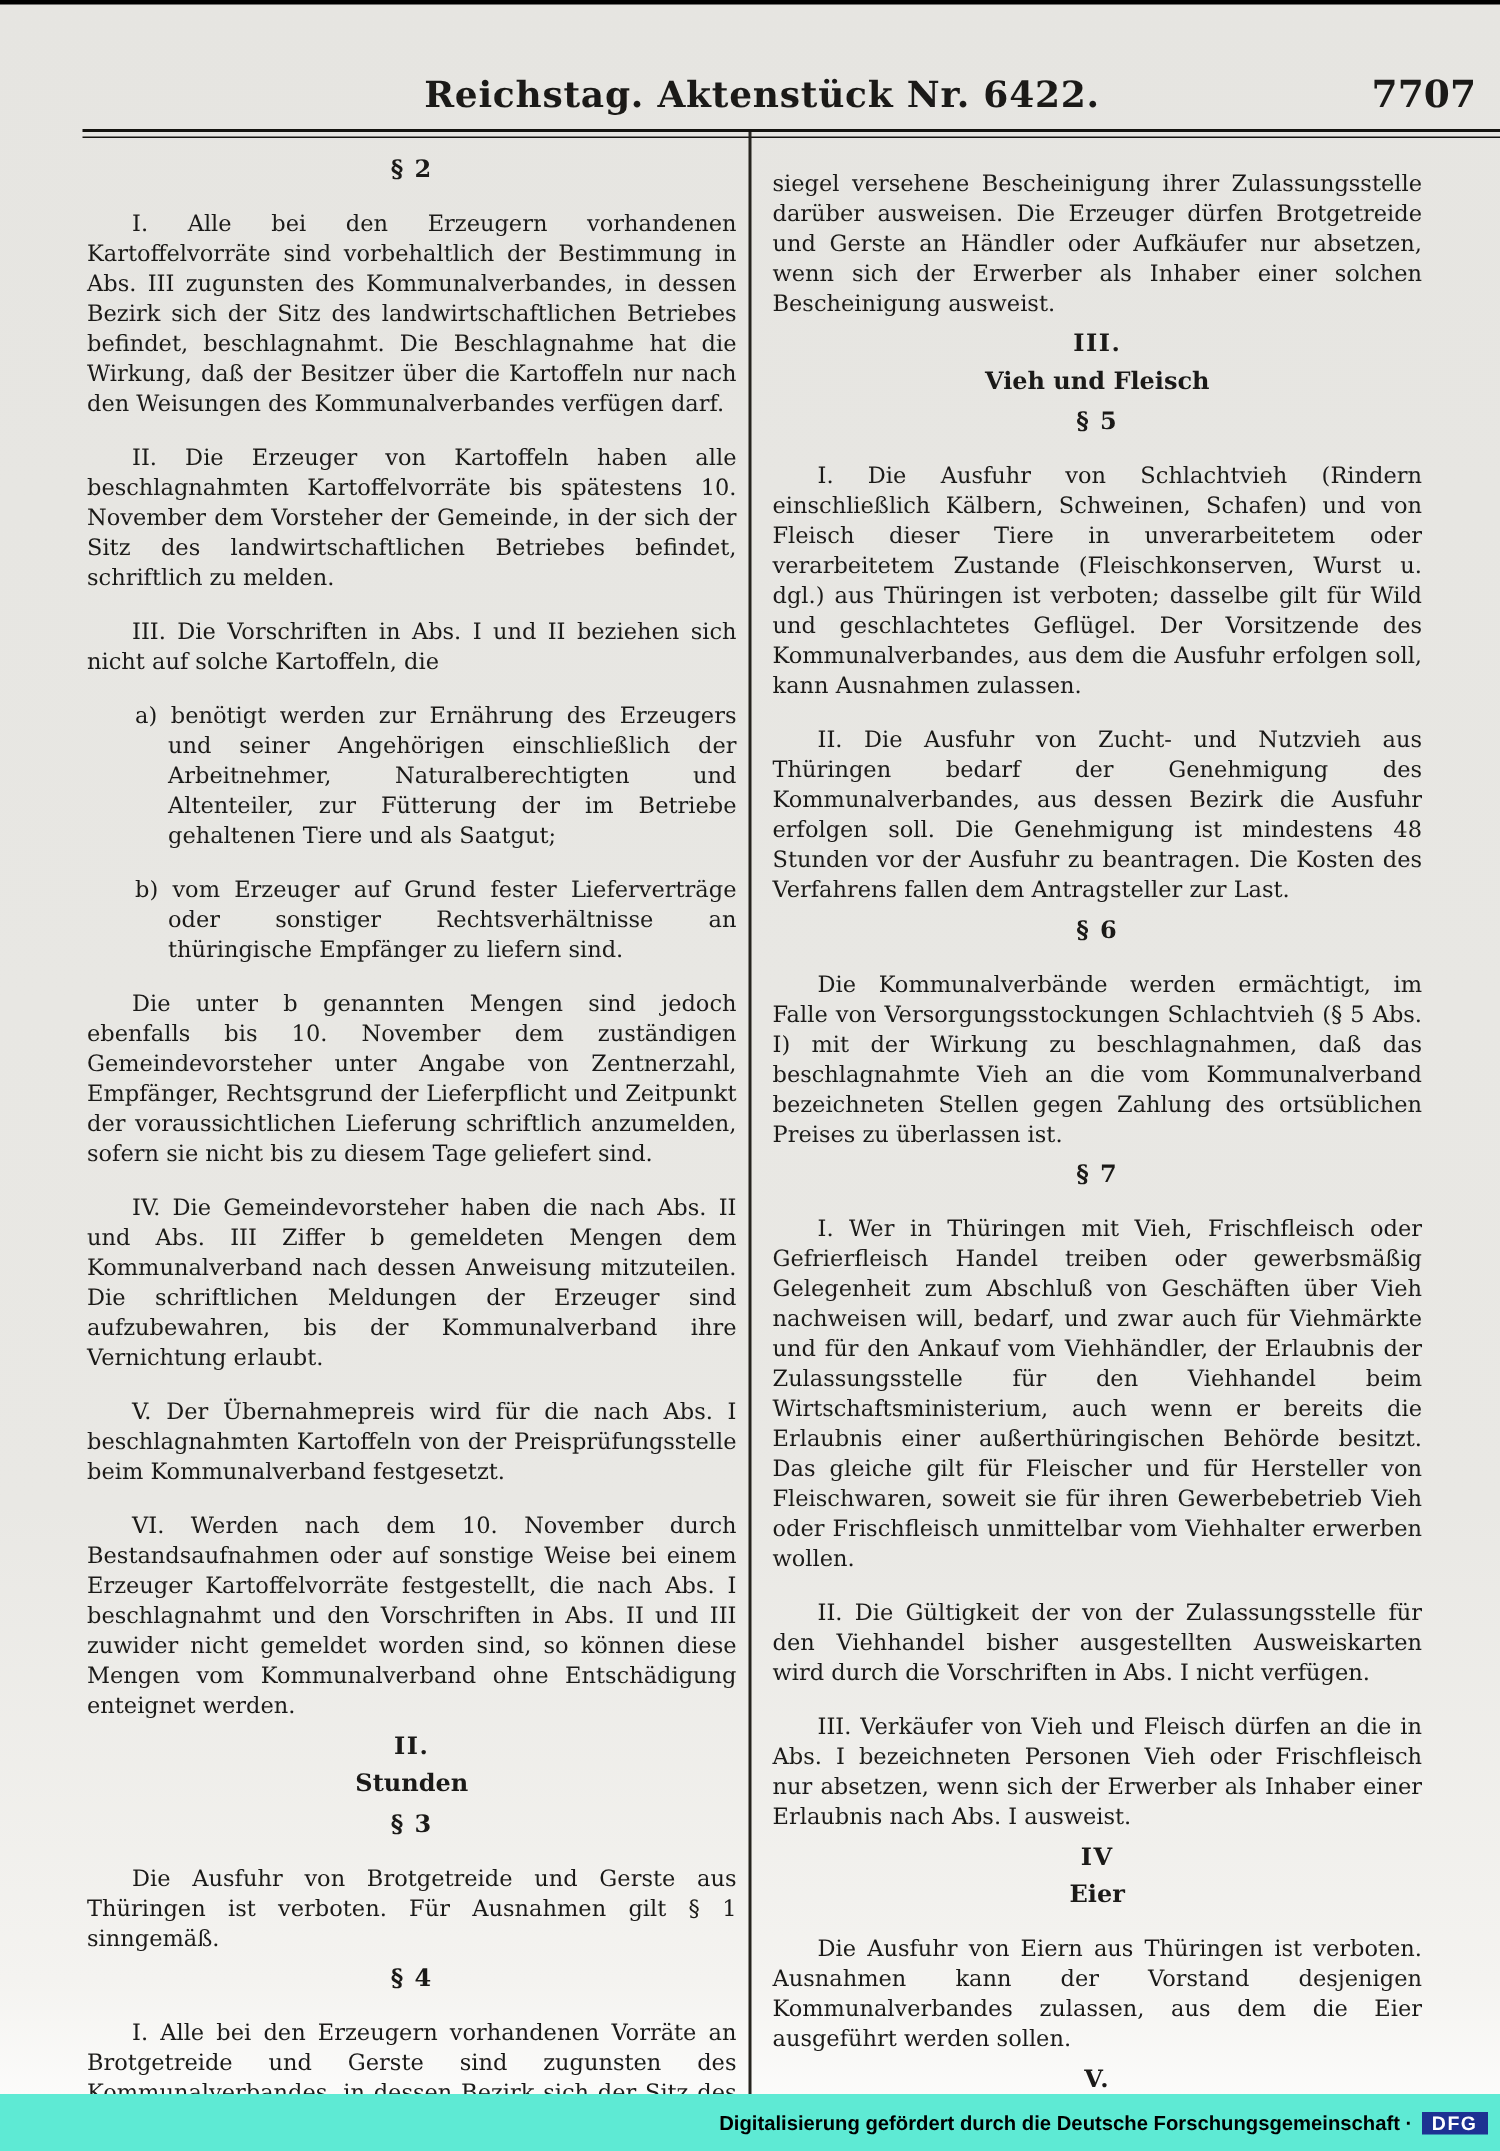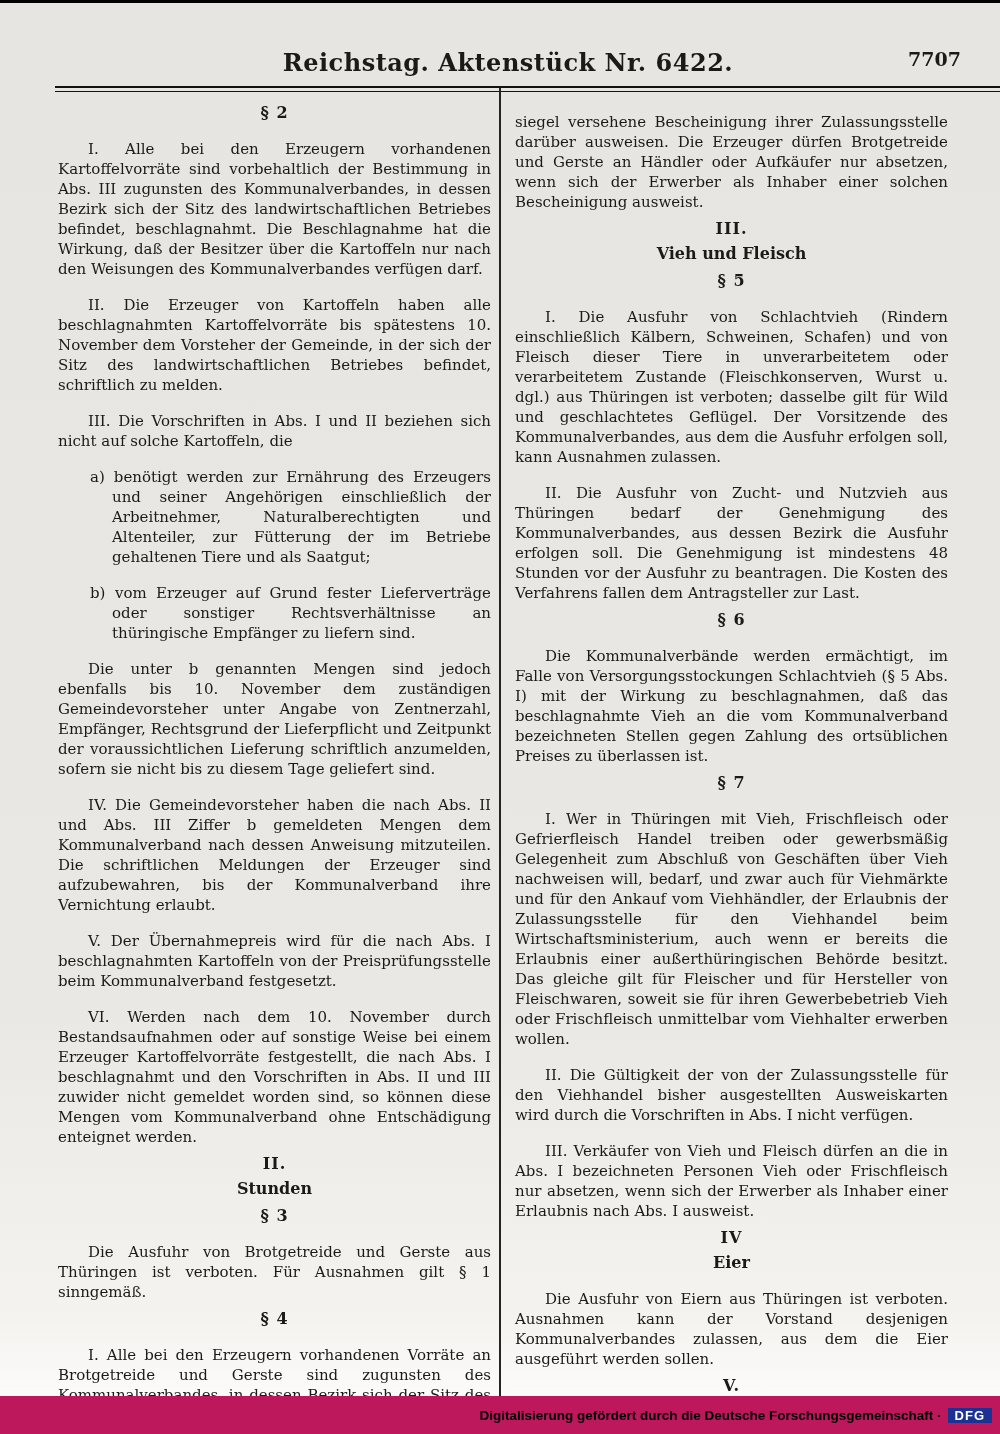--- a/index.html
+++ b/index.html
@@ -16,22 +16,22 @@
   }
   
   .header{
     position:absolute;top:48px;left:0;right:0;height:34px;
   }
   .header-title{
     position:absolute;left:76px;right:60px;text-align:center;
     font-weight:bold;font-size:24px;letter-spacing:.5px;
   }
   .header-page-number{
-    position:absolute;right:39px;top:0;
-    font-weight:bold;font-size:19px;
+    position:absolute;right:16px;top:0;
+    font-weight:bold;font-size:25px;
   }
   .header-rule{
     position:absolute;top:86px;left:55px;right:0;height:3px;
     border-top:2.5px solid #14130f;
     border-bottom:1px solid #14130f;
   }
   
   .columns{
     position:absolute;top:96px;left:0;right:0;
     display:flex;
@@ -62,21 +62,21 @@
   .blk.para-flush{
     text-align:justify;text-indent:0;
   }
   .blk.item{
     text-align:justify;
     margin-left:32px;padding-left:22px;text-indent:-22px;
   }
   
   .scan-footer{
     position:absolute;left:0;right:0;bottom:0;height:38px;
-    background:#be185d;
+    background:#5eead4;
     display:flex;align-items:center;justify-content:flex-end;
     font-family:"Liberation Sans","DejaVu Sans",sans-serif;
     font-weight:bold;font-size:13.5px;color:#000;
     padding-right:8px;box-sizing:border-box;
   }
   .dfg-logo{
     display:inline-block;margin-left:6px;
     background:#1d3192;color:#fff;
     font-weight:bold;font-size:13px;
     padding:0 7px;letter-spacing:1px;

